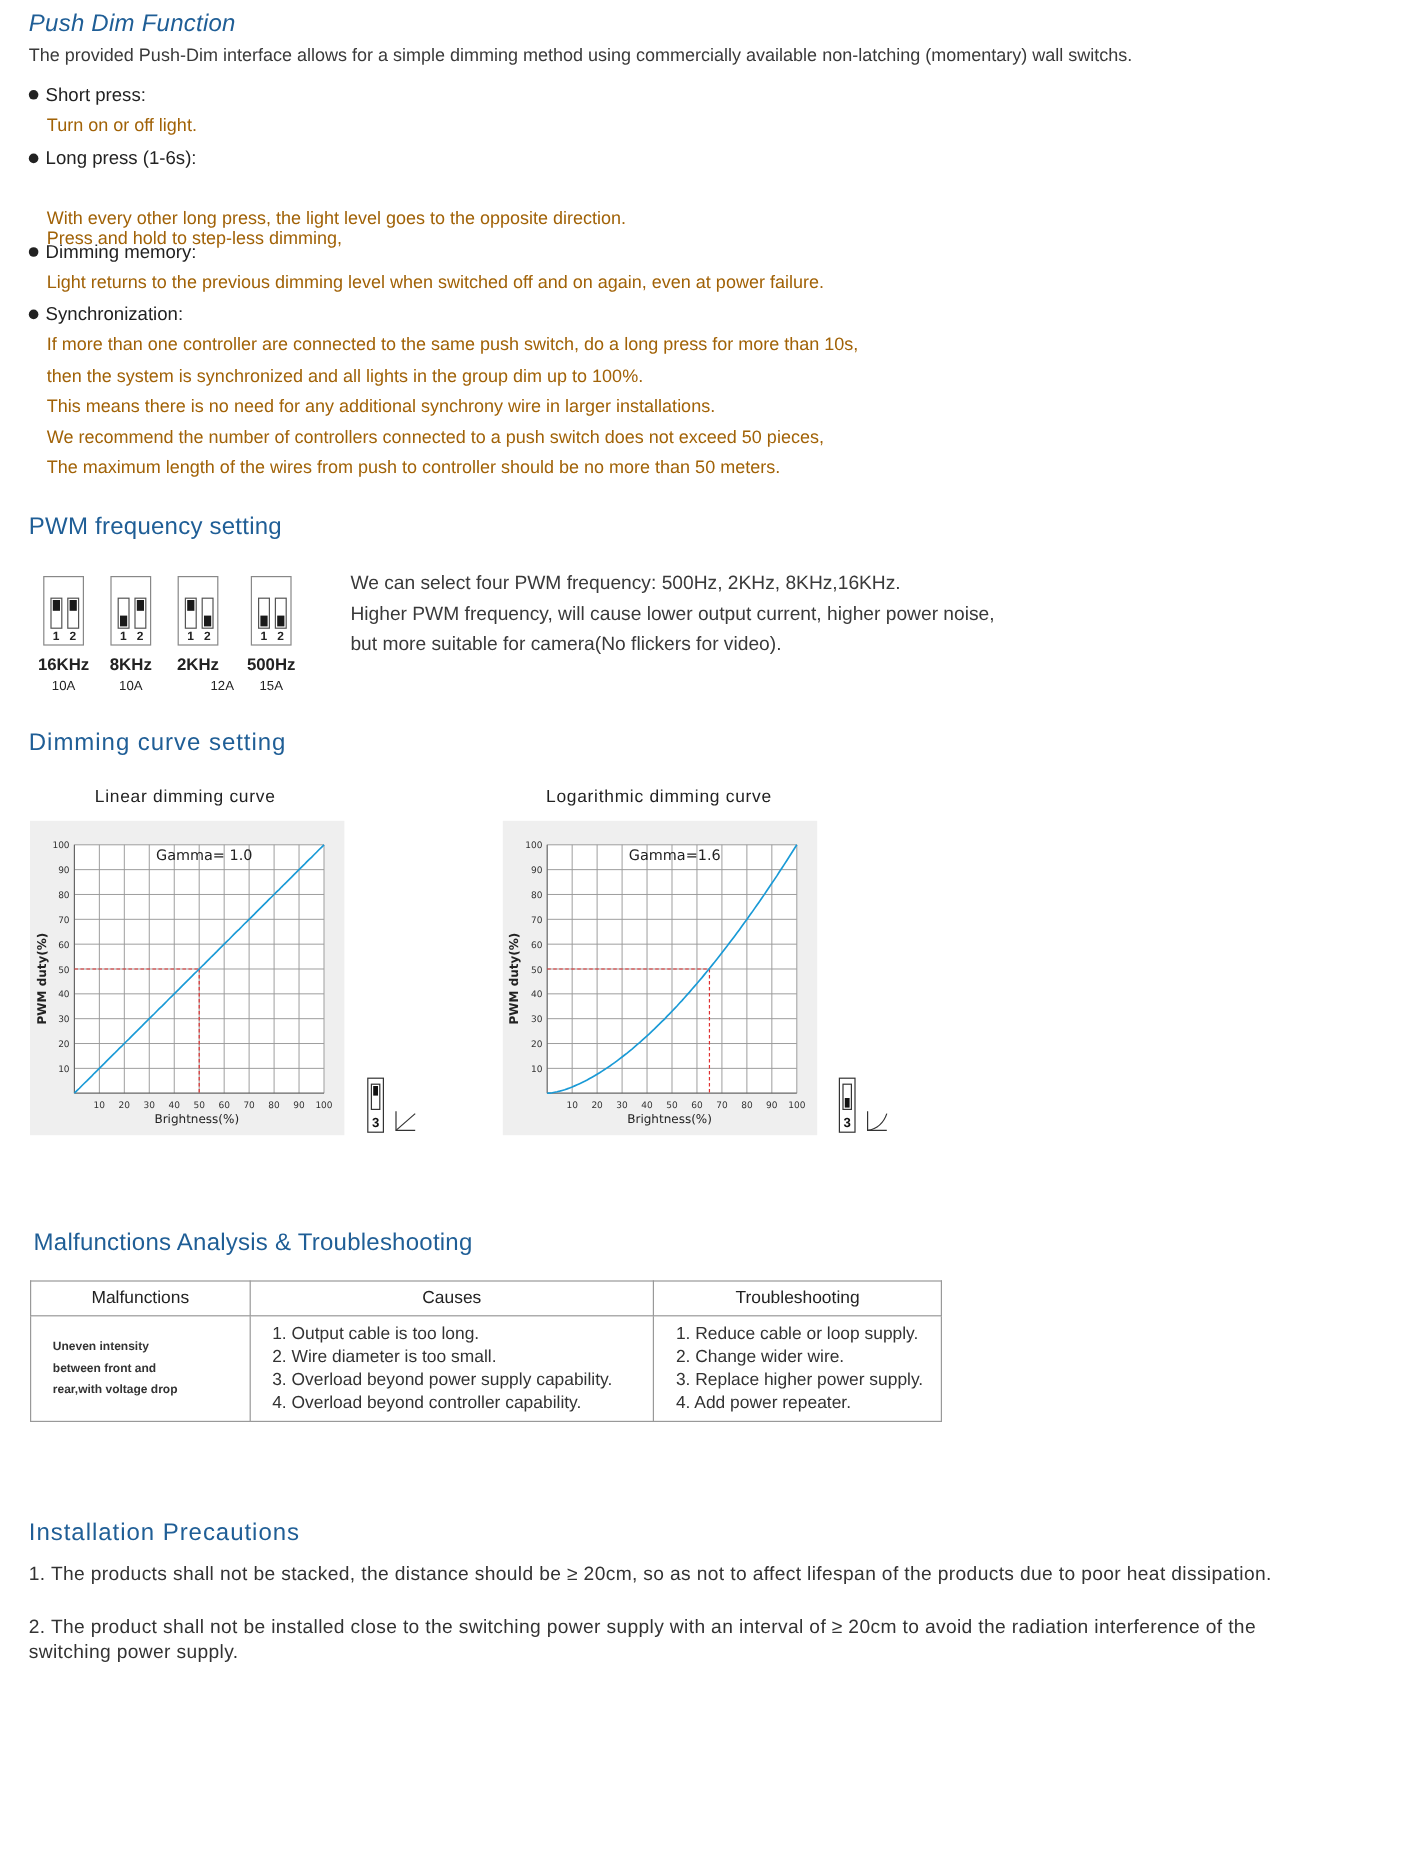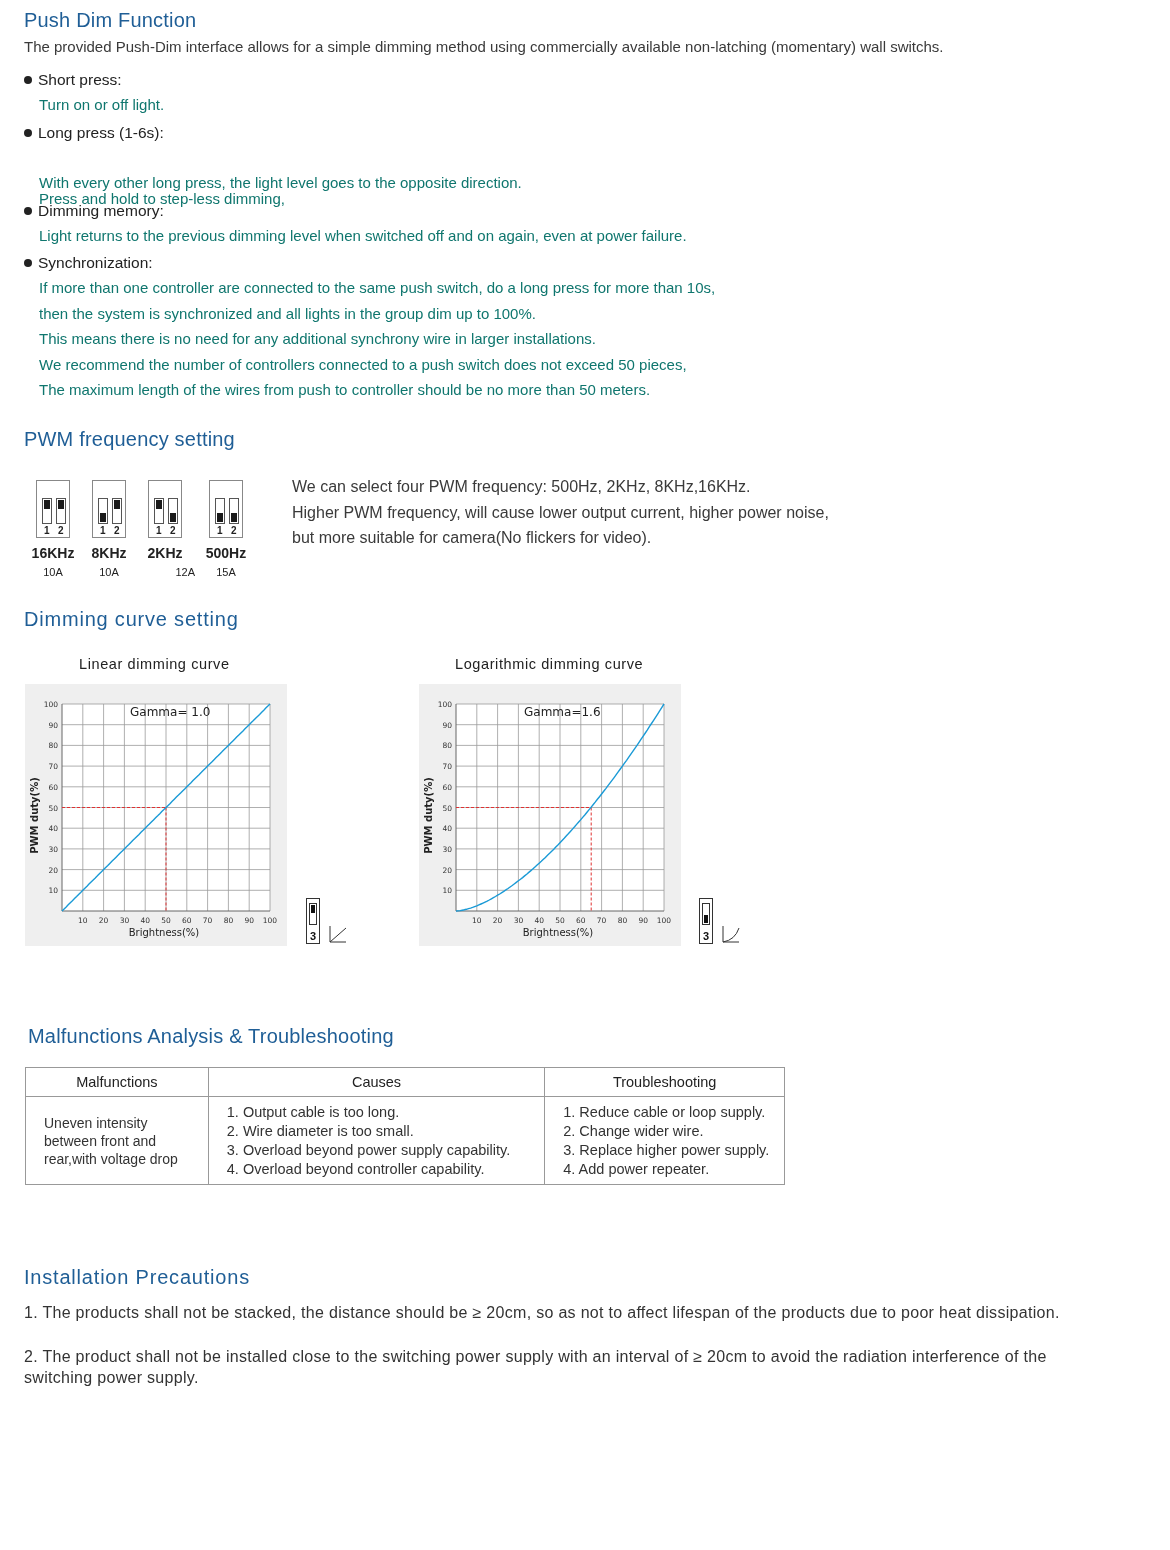--- a/index.html
+++ b/index.html
@@ -1,21 +1,21 @@
 <!DOCTYPE html>
 <html><head>
 <meta charset="utf-8">
 <style>
   html, body { margin: 0; padding: 0; background: #ffffff; }
   body { width: 1170px; height: 1550px; position: relative; font-family: "Liberation Sans", sans-serif; color: #333333; overflow: hidden; }
   .h2 { position: absolute; left: 24px; font-size: 20px; color: #1f5e96; font-weight: normal; margin: 0; letter-spacing: 0.2px; }
   .p { position: absolute; left: 24px; font-size: 15px; color: #3a3a3a; margin: 0; white-space: nowrap; }
   .bullet-head { position: absolute; left: 24px; font-size: 15.5px; color: #222; white-space: nowrap; }
   .bullet-head .dot { display: inline-block; width: 8px; height: 8px; border-radius: 50%; background: #222; margin-right: 6px; vertical-align: middle; position: relative; top: -1px; }
-  .sub { position: absolute; left: 39px; font-size: 15px; color: #0f766e; white-space: nowrap; }
+  .sub { position: absolute; left: 39px; font-size: 15px; color: #a16207; white-space: nowrap; }
 
   .dip { position: absolute; top: 480px; width: 34px; height: 58px; border: 1px solid #888; background: #fff; box-sizing: border-box; }
   .dip .slot { position: absolute; top: 17px; width: 10px; height: 26px; border: 1px solid #555; box-sizing: border-box; background: #fff; }
   .dip .slot .knob { position: absolute; left: 1px; width: 6px; height: 9px; background: #1a1a1a; }
   .dip .slot.up .knob { top: 1px; }
   .dip .slot.down .knob { bottom: 1px; }
   .dip .nums { position: absolute; bottom: 0px; left: 0; width: 100%; font-size: 10px; font-weight: bold; color: #222; }
   .dip .nums span { position: absolute; }
   .freq { position: absolute; top: 545px; font-size: 14px; font-weight: bold; color: #222; text-align: center; width: 60px; }
   .amp { position: absolute; top: 566px; font-size: 11px; color: #222; text-align: center; width: 60px; }
@@ -33,21 +33,21 @@
   table.mt { position: absolute; left: 25px; top: 1067px; width: 760px; border-collapse: collapse; font-size: 14.5px; color: #333; }
   table.mt td, table.mt th { border: 1px solid #999; vertical-align: middle; padding: 0; }
   table.mt th { font-weight: normal; height: 28px; text-align: center; color: #222; }
   table.mt td .cell { padding: 4px 0 4px 18px; line-height: 18px; }
   table.mt td .cell.mal { padding-left: 18px; }
   .ip { position: absolute; left: 24px; font-size: 16px; color: #333; letter-spacing: 0.3px; }
 </style>
 </head>
 <body>
 
-<h2 class="h2" style="top:9px;">Push Dim Function</h2>
+<h2 class="h2" style="top:9px;font-style:italic;">Push Dim Function</h2>
 <p class="p" style="top:38px;">The provided Push-Dim interface allows for a simple dimming method using commercially available non-latching (momentary) wall switchs.</p>
 
 <div class="bullet-head" style="top:71px;"><span class="dot"></span><span>Short press:</span></div>
 <div class="sub" style="top:96px;">Turn on or off light.</div>
 
 <div class="bullet-head" style="top:124px;"><span class="dot"></span><span>Long press (1-6s):</span></div>
 <div class="sub" style="top:149px;margin-top:41px;">Press and hold to step-less dimming,</div>
 <div class="sub" style="top:174px;">With every other long press, the light level goes to the opposite direction.</div>
 
 <div class="bullet-head" style="top:202px;"><span class="dot"></span><span>Dimming memory:</span></div>
@@ -289,21 +289,21 @@
       <col style="width:240px">
     </colgroup>
   <tbody>
       <tr>
     <th>Malfunctions</th>
     <th>Causes</th>
     <th>Troubleshooting</th>
   </tr>
   <tr style="height:88px;">
     <td>
-          <div class="cell mal" style="font-size:14px;">
+          <div class="cell mal" style="font-size:10px;font-weight:bold;">
       <div>Uneven intensity</div>
       <div>between front and</div>
       <div>rear,with voltage drop</div>
           </div>
         </td>
     <td>
           <div class="cell" style="line-height:19px;">
       <div>1. Output cable is too long.</div>
       <div>2. Wire diameter is too small.</div>
       <div>3. Overload beyond power supply capability.</div>

